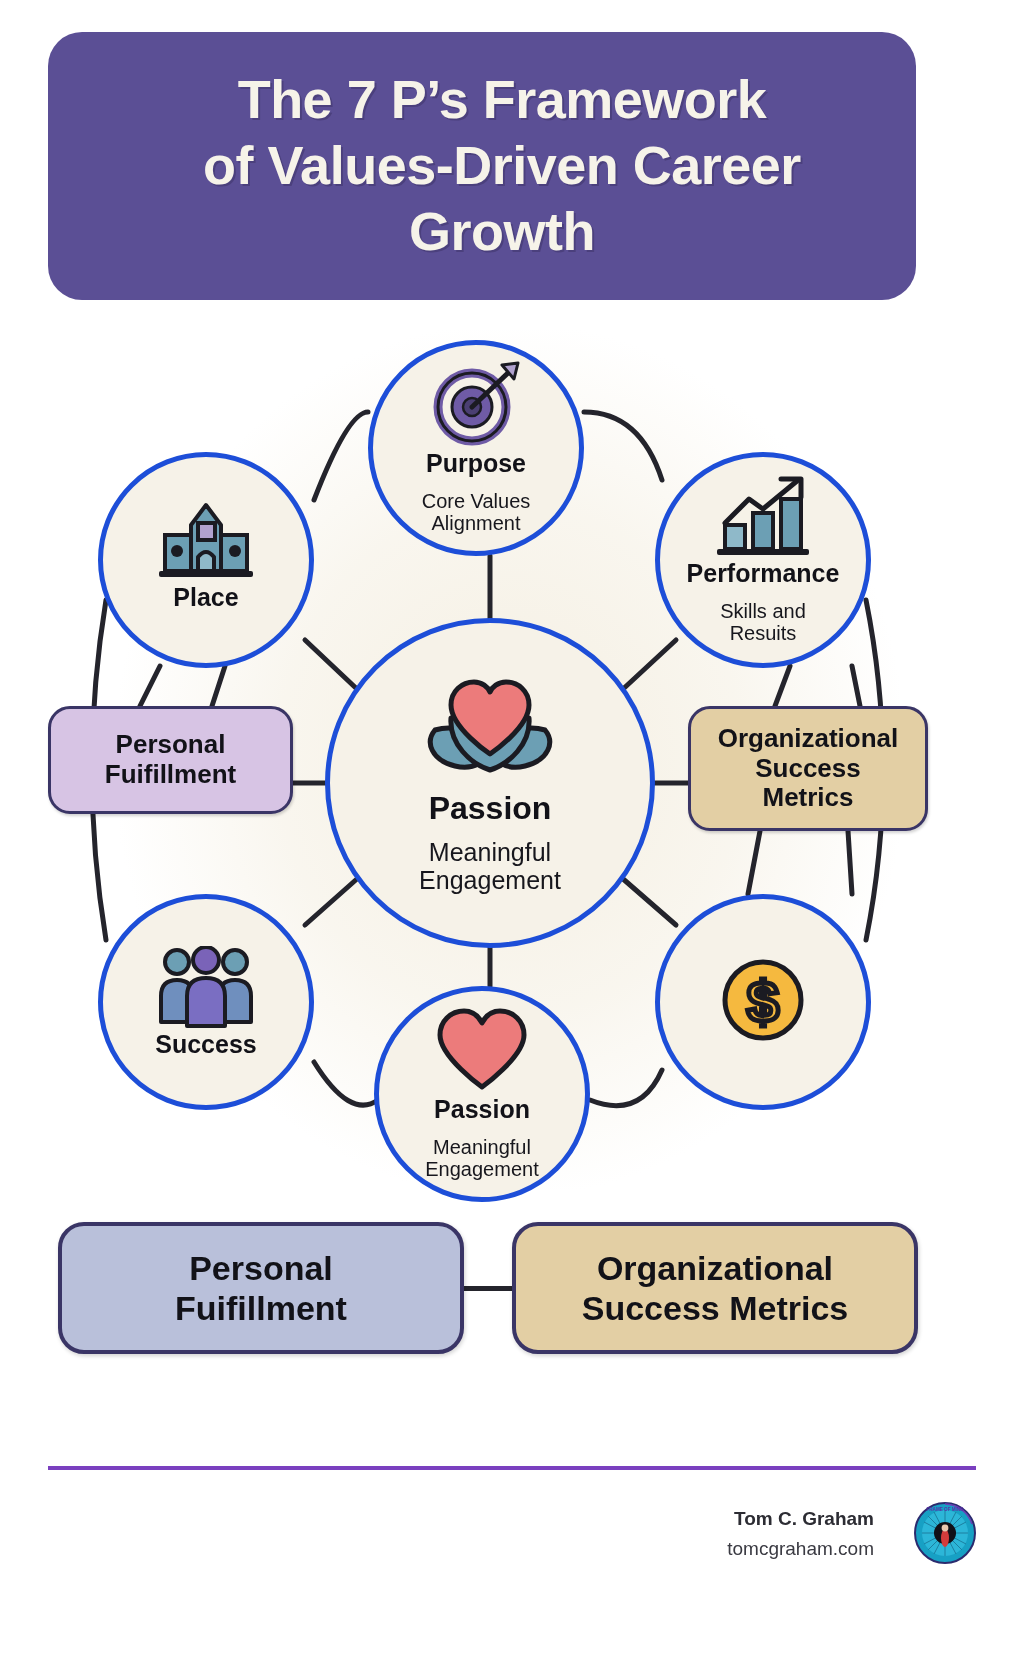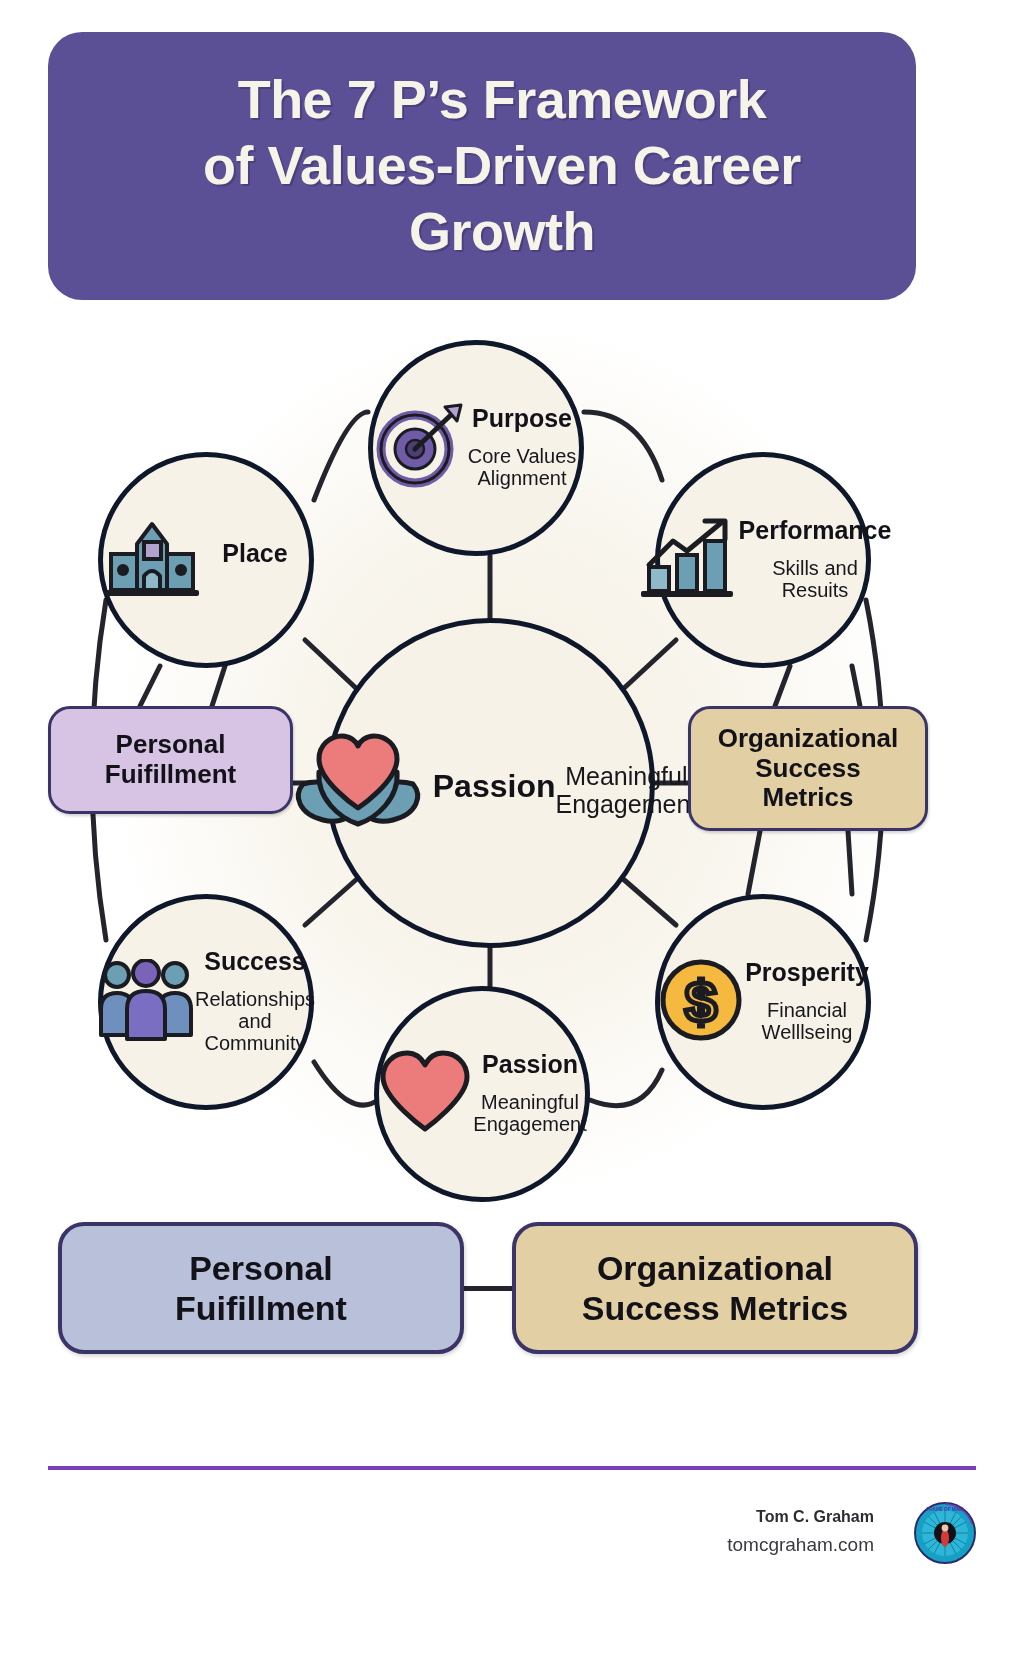--- a/index.html
+++ b/index.html
@@ -41,22 +41,22 @@
     pointer-events:none;
   }
 
   
   svg.links { position:absolute; left:0; top:0; width:1024px; height:920px; }
 
   .node {
     position: absolute;
     border-radius: 50%;
     background: #f6f2e8;
-    border: 5px solid #0f172a;
-    display: flex; 
+    border: 5px solid #1d4ed8;
+    display: flex; flex-direction: column;
     align-items: center; justify-content: center;
     text-align: center;
   }
   .node .icon { display:block; }
   .node .n-title {
     font-weight: bold; color:#121218; line-height:1.02;
   }
   .node .n-sub {
     color:#17171d; line-height:1.12; margin-top:13px;
   }
@@ -110,21 +110,21 @@
     box-shadow: 1px 2px 4px rgba(0,0,0,0.18);
   }
   #box-personal { left: 58px;  width: 406px; background:#b9c0da; }
   #box-org      { left: 512px; width: 406px; background:#e3cfa4; }
   .box-connector { position:absolute; left:464px; top:64px; width:48px; height:5px; background:#24242c; }
 
   
   .divider { position:absolute; left:48px; top:1466px; width:928px; height:4px; background:#7a3fbf; }
   .footer { position:absolute; left:0; top:1500px; width:1024px; height:120px; }
   .footer-text { position:absolute; right:150px; top:8px; text-align:right; }
-  .author { font-size:16px; font-weight:bold; color:#2c2c33; }
+  .author { font-size:19px; font-weight:bold; color:#2c2c33; }
   .site { font-size:19px; color:#3a3a42; margin-top:8px;text-align:right; }
   .logo { position:absolute; right:48px; top:2px; width:62px; height:62px; }
 </style>
 </head>
 <body>
 
 <div id="page">
 
   <div class="title-banner">
     <div class="title-text">The 7 P’s Framework
@@ -238,37 +238,30 @@
           <circle cx="20" cy="16" r="12" fill="#6c9fb4" stroke="#1b1b22" stroke-width="4"></circle>
           <circle cx="78" cy="16" r="12" fill="#6c9fb4" stroke="#1b1b22" stroke-width="4"></circle>
           <path d="M4 76 L4 50 Q4 34 20 34 Q36 34 36 50 L36 76 Z" fill="#6f8fbe" stroke="#1b1b22" stroke-width="4" stroke-linejoin="round"></path>
           <path d="M62 76 L62 50 Q62 34 78 34 Q94 34 94 50 L94 76 Z" fill="#6f8fbe" stroke="#1b1b22" stroke-width="4" stroke-linejoin="round"></path>
           <circle cx="49" cy="14" r="13" fill="#7a63b8" stroke="#1b1b22" stroke-width="4"></circle>
           <path d="M30 80 L30 50 Q30 32 49 32 Q68 32 68 50 L68 80 Z" fill="#7a6ec2" stroke="#1b1b22" stroke-width="4" stroke-linejoin="round"></path>
         </svg>
       </span>
       <div class="label-wrap">
         <div class="n-title">Success</div>
-        <div class="n-sub" style="white-space:pre-line">Relationships
-and Community</div>
       </div>
     </div>
 
     <div class="node small" id="node-prosperity">
       <span class="icon">
         <svg width="88" height="88" viewBox="0 0 88 88">
           <circle cx="44" cy="44" r="38" fill="#f5b93f" stroke="#1b1b22" stroke-width="5"></circle>
           <text x="44" y="66" font-family="Liberation Sans, sans-serif" font-size="58" font-weight="bold" fill="#f5b93f" stroke="#1b1b22" stroke-width="5" text-anchor="middle">$</text>
         </svg>
       </span>
-      <div class="label-wrap">
-        <div class="n-title">Prosperity</div>
-        <div class="n-sub" style="white-space:pre-line">Financial
-Welllseing</div>
-      </div>
     </div>
 
     <div class="node small" id="node-passion2">
       <span class="icon">
         <svg width="96" height="86" viewBox="0 0 96 86">
           <path d="M48 80 C48 80 6 50 6 28 C6 14 17 4 30 4 C39 4 45 10 48 16 C51 10 57 4 66 4 C79 4 90 14 90 28 C90 50 48 80 48 80Z" fill="#ec7b7b" stroke="#1b1b22" stroke-width="5" stroke-linejoin="round"></path>
         </svg>
       </span>
       <div class="label-wrap">
         <div class="n-title">Passion</div>

